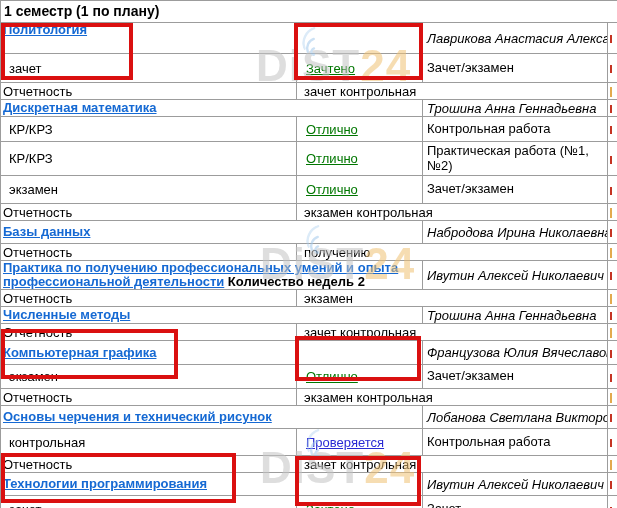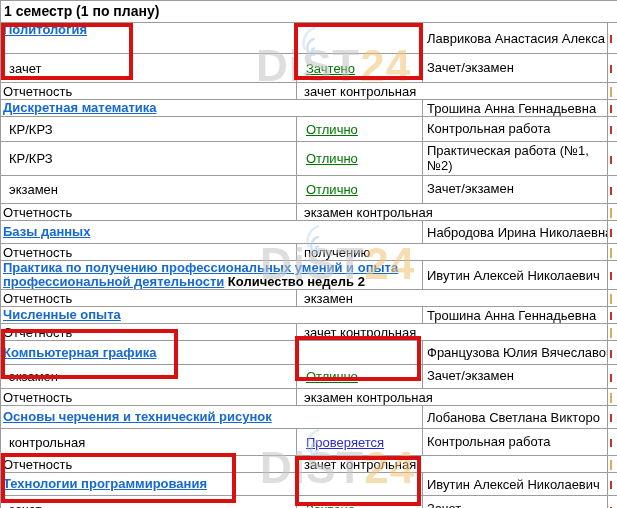--- a/index.html
+++ b/index.html
@@ -9,21 +9,21 @@
 
   table.grid { border-collapse:collapse; table-layout:fixed; width:667px; }
   table.grid td { border:1px solid #9c9c9c; overflow:hidden; vertical-align:middle; }
 
   td.hdr { border:none; border-bottom:1px solid #9c9c9c; border-left:1px solid #9c9c9c;
     font-weight:bold; font-size:14px; padding:2px 0 3px 3px; }
   td.subj { padding-left:2px; line-height:1.08; }
   td.subj a { color:#1569d3; font-weight:bold; text-decoration:underline; cursor:pointer; }
   td.subj .suffix { color:#000; font-weight:bold; }
   td.va-bottom { vertical-align:bottom; padding-bottom:16px; }
-  td.teacher { padding-left:4px; white-space:nowrap; }
+  td.teacher { font-style:italic; padding-left:4px; white-space:nowrap; }
   td.gtype { padding-left:8px; }
   td.grade { padding-left:9px;text-decoration:underline; }
   .g-green { color:#007600; }
   .g-blue  { color:#2a2ad4; }
   td.work { padding-left:4px; line-height:1.1; }
   td.olabel { padding-left:2px; height:17px; }
   td.ovalue { padding-left:7px;margin-top:12px; }
   td.c4 { padding:0; }
   .frag-r::after { content:""; display:block; width:2px; height:8px; background:#c53322; margin:2px 0 0 2px; }
   .frag-o::after { content:""; display:block; width:2px; height:10px; background:#e3aa4e; margin:1px 0 0 2px; }
@@ -109,21 +109,21 @@
           <td class="subj" colspan="2"><a>Практика по получению профессиональных умений и опыта профессиональной деятельности</a><span class="suffix"> Количество недель 2</span></td>
           <td class="teacher">Ивутин Алексей Николаевич</td>
           <td class="c4 frag-r"></td>
         </tr>
         <tr style="height: 16px;">
           <td class="olabel">Отчетность</td>
           <td class="ovalue" colspan="2">экзамен</td>
           <td class="c4 frag-o"></td>
         </tr>
         <tr style="height: 17px;">
-          <td class="subj" colspan="2"><a>Численные опыта</a></td>
+          <td class="subj" colspan="2"><a>Численные методы</a></td>
           <td class="teacher">Трошина Анна Геннадьевна</td>
           <td class="c4 frag-r"></td>
         </tr>
         <tr style="height: 16px;">
           <td class="olabel">Отчетность</td>
           <td class="ovalue" colspan="2">зачет контрольная</td>
           <td class="c4 frag-o"></td>
         </tr>
         <tr style="height: 24px;">
           <td class="subj" colspan="2"><a>Компьютерная графика</a></td>

